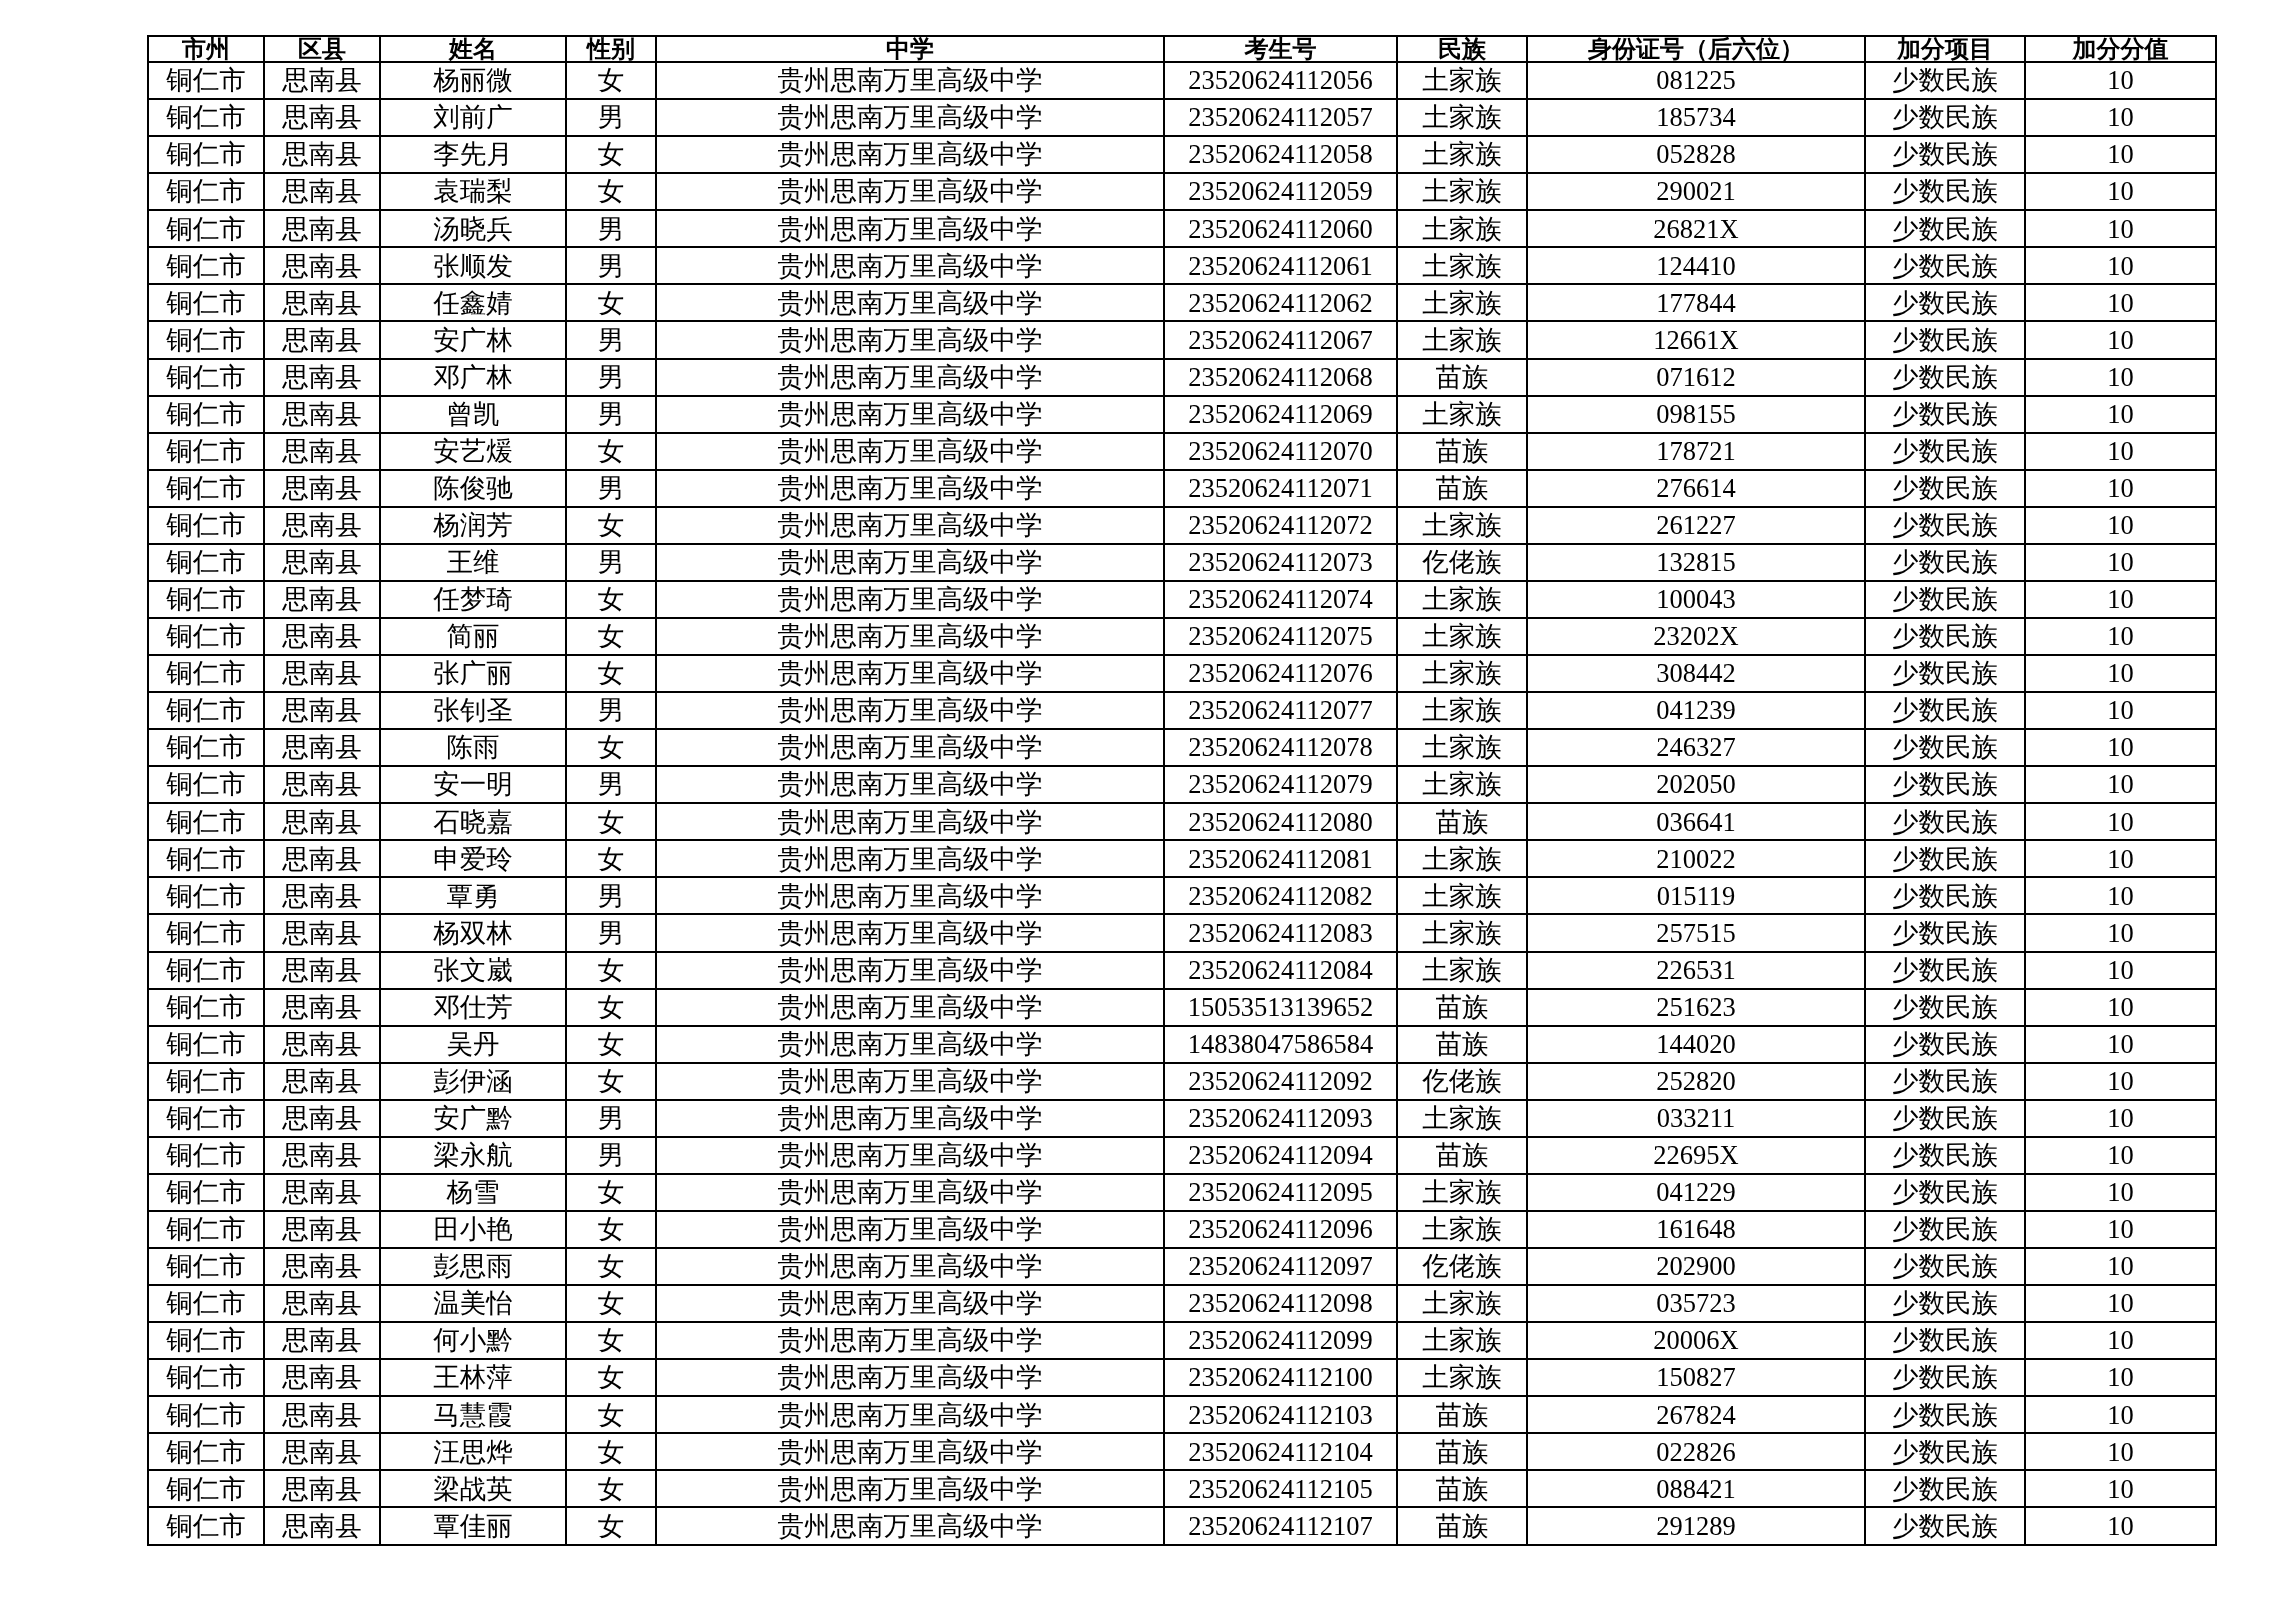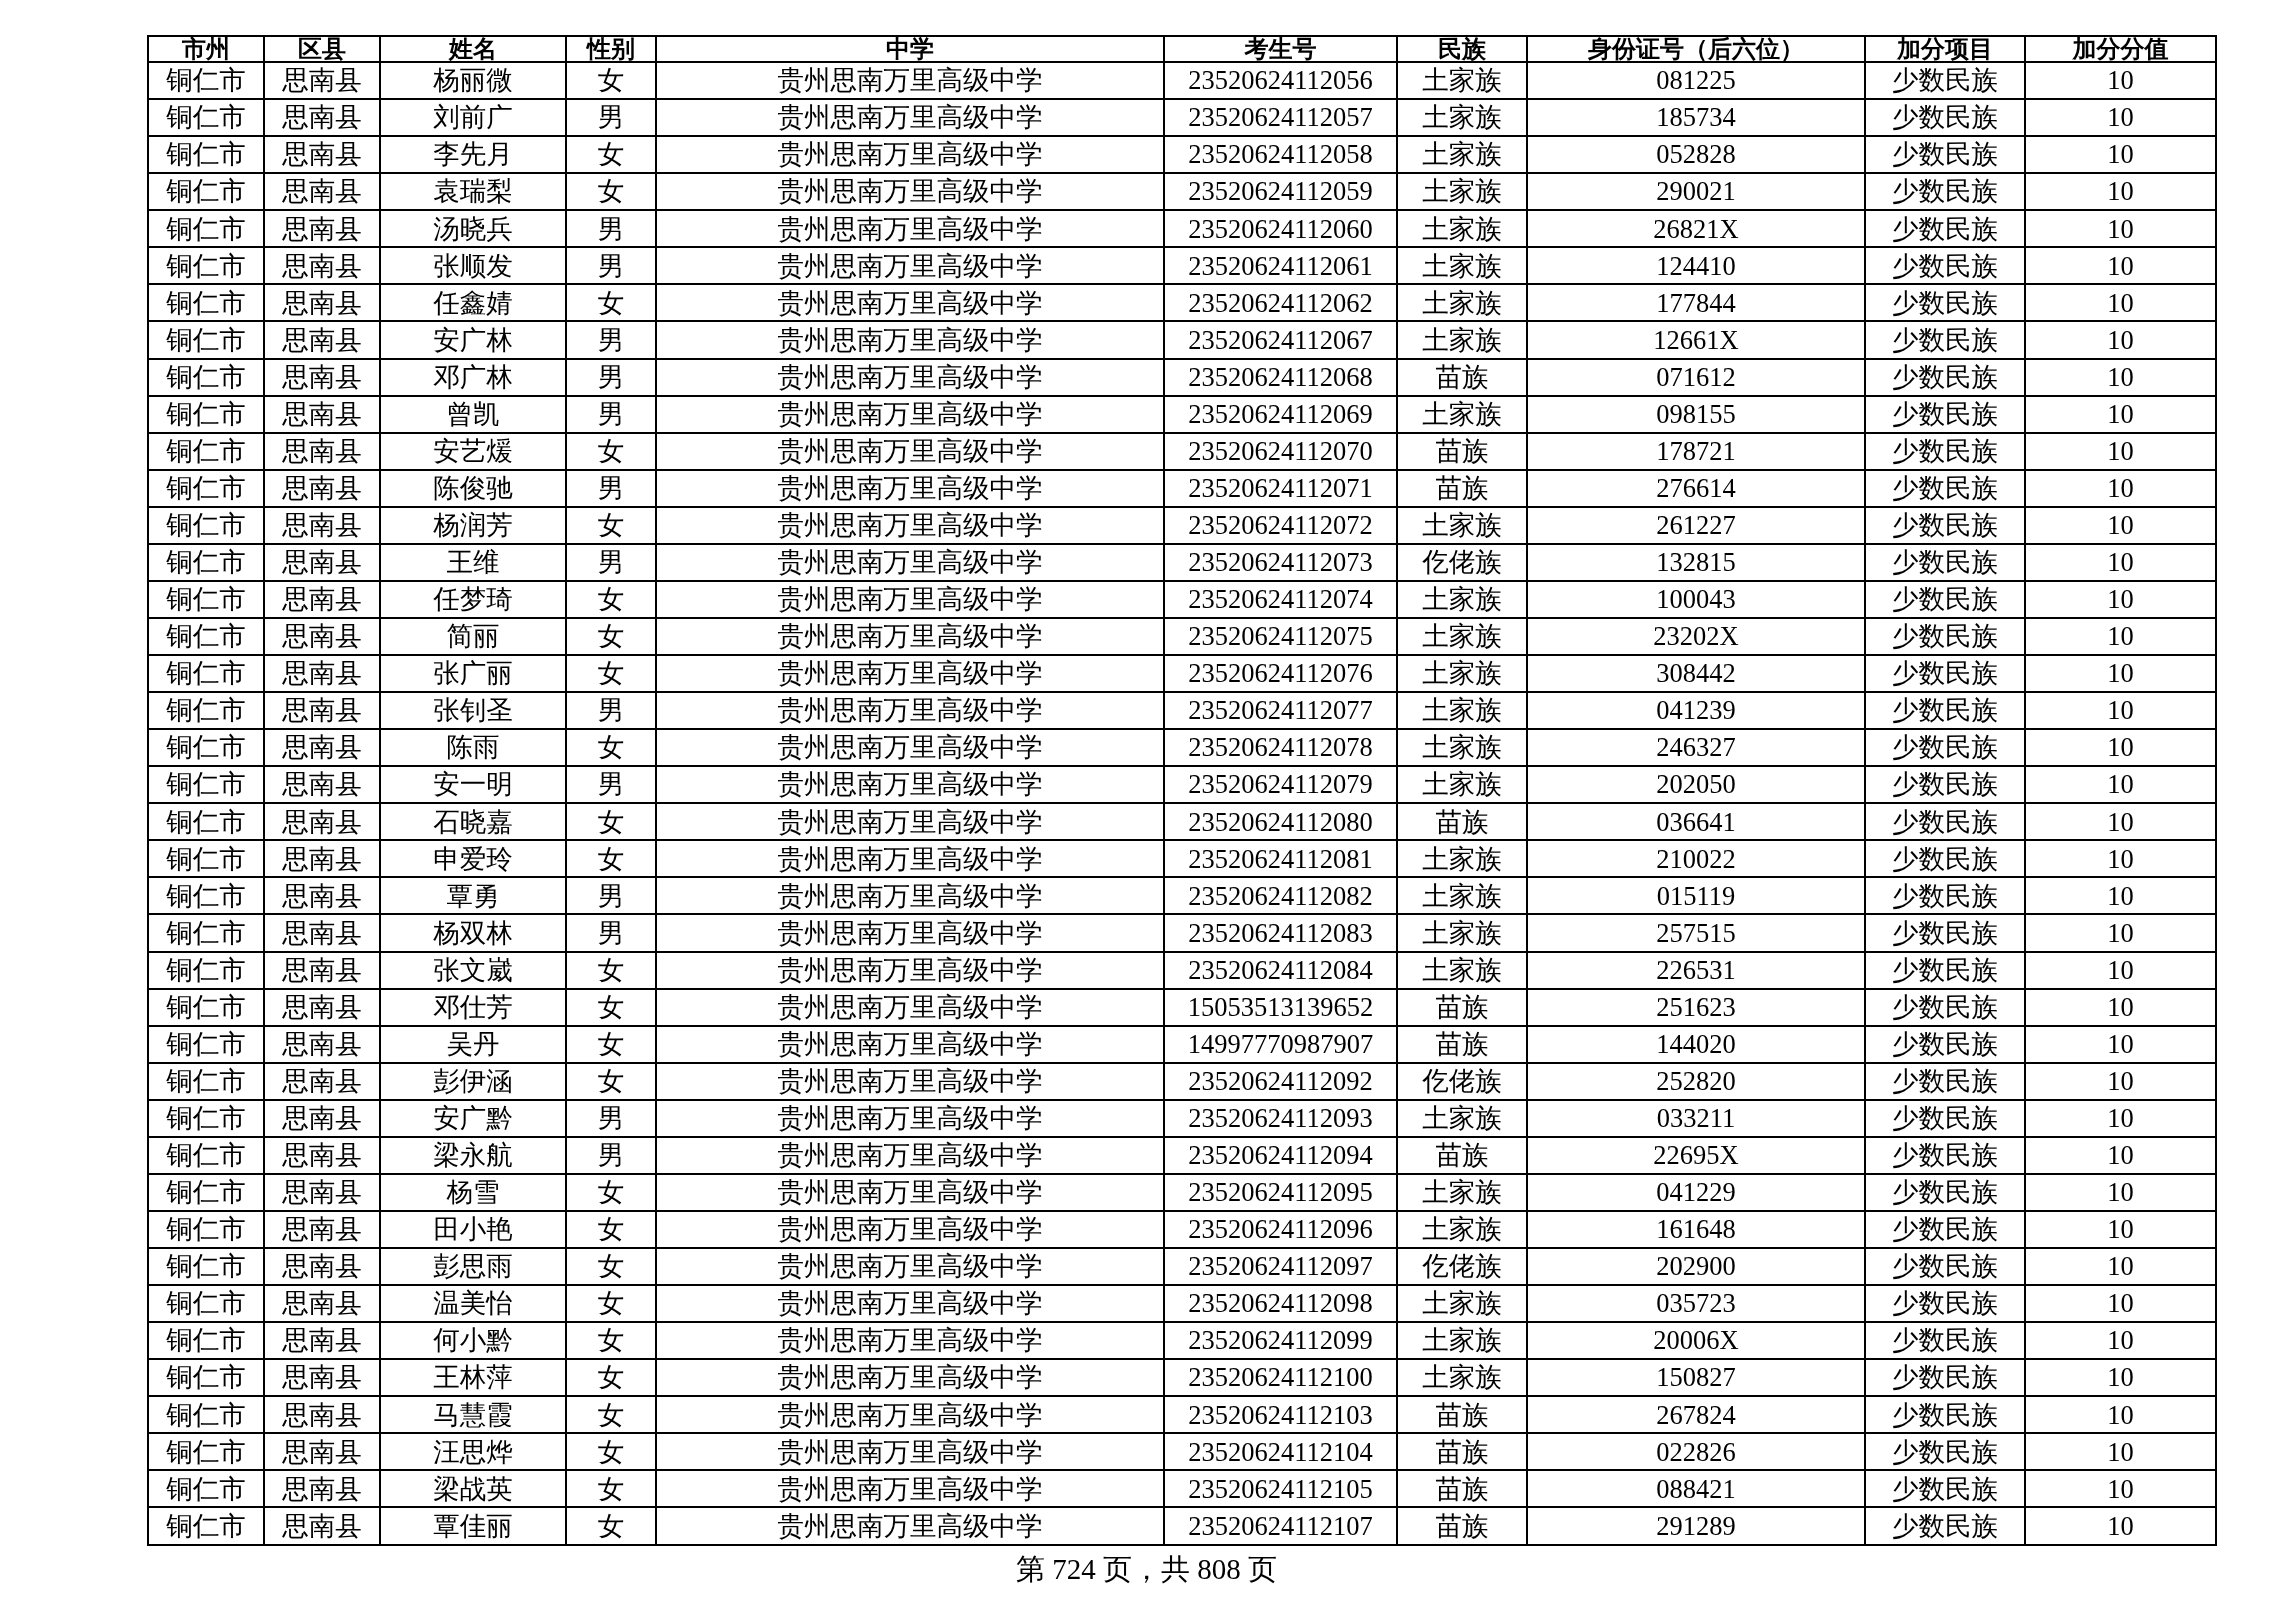--- a/index.html
+++ b/index.html
@@ -393,21 +393,21 @@
           <td>251623</td>
           <td>少数民族</td>
           <td>10</td>
         </tr>
         <tr>
           <td>铜仁市</td>
           <td>思南县</td>
           <td>吴丹</td>
           <td>女</td>
           <td>贵州思南万里高级中学</td>
-          <td>14997770987907</td>
+          <td>14838047586584</td>
           <td>苗族</td>
           <td>144020</td>
           <td>少数民族</td>
           <td>10</td>
         </tr>
         <tr>
           <td>铜仁市</td>
           <td>思南县</td>
           <td>彭伊涵</td>
           <td>女</td>
@@ -558,16 +558,15 @@
           <td>贵州思南万里高级中学</td>
           <td>23520624112107</td>
           <td>苗族</td>
           <td>291289</td>
           <td>少数民族</td>
           <td>10</td>
         </tr>
       </tbody>
   </table>
 
-  <div class="footer">第 724 页，共 808 页</div>
 
 </div>
 
 
 </body></html>

